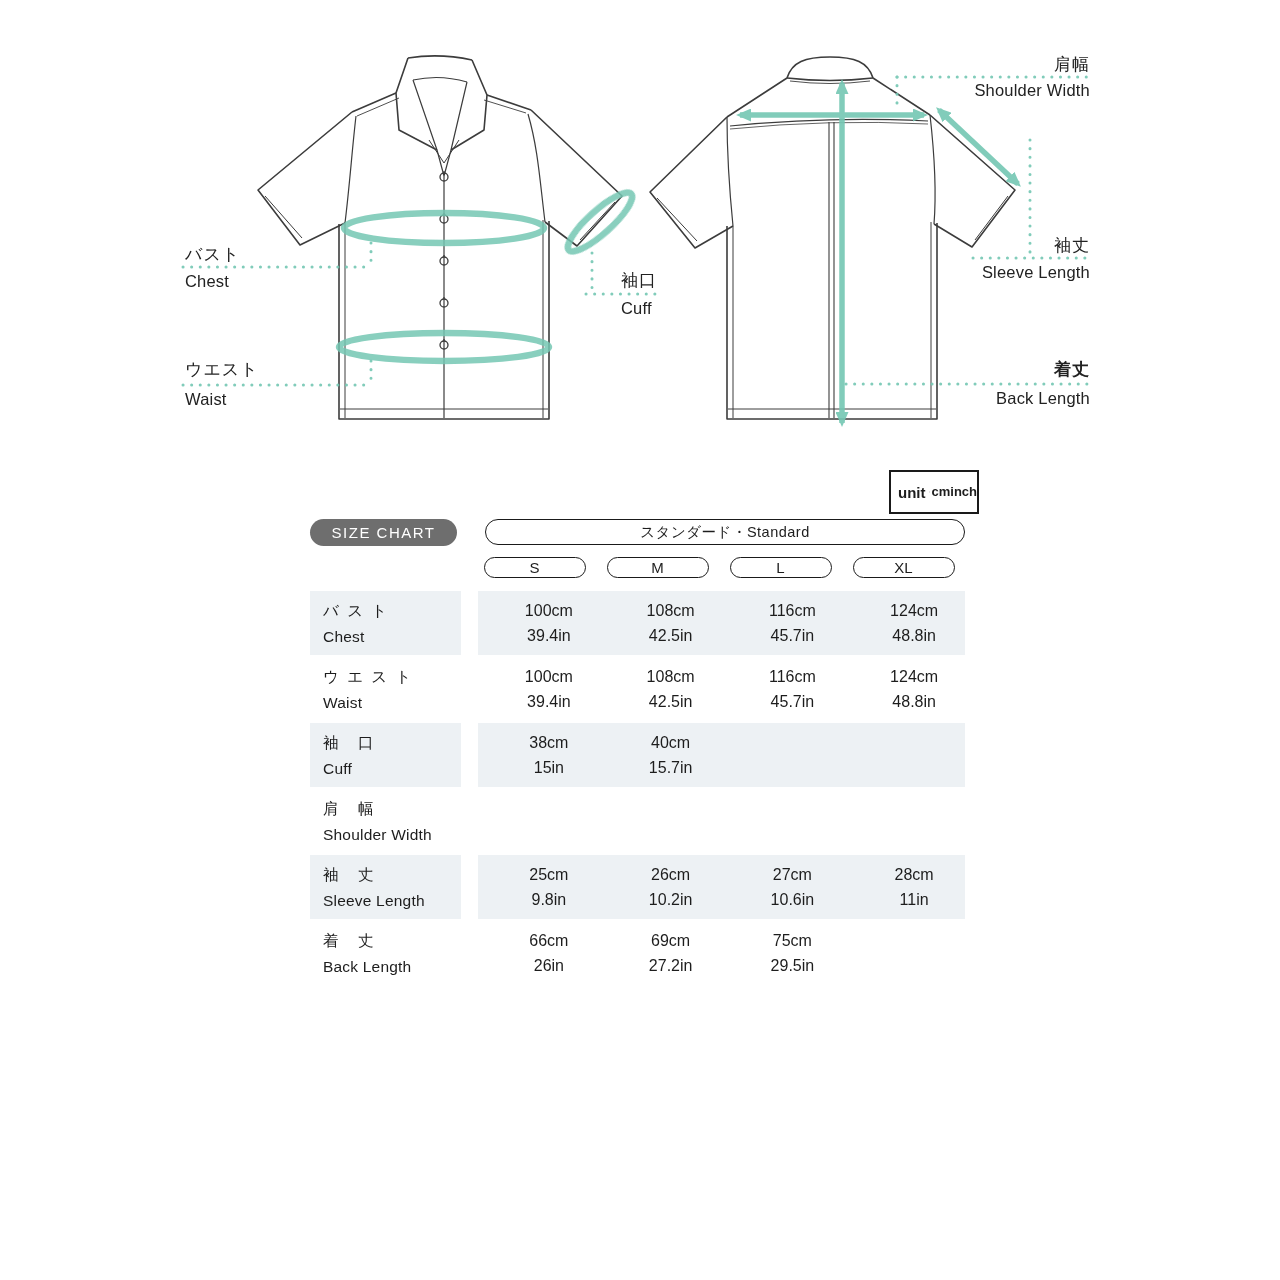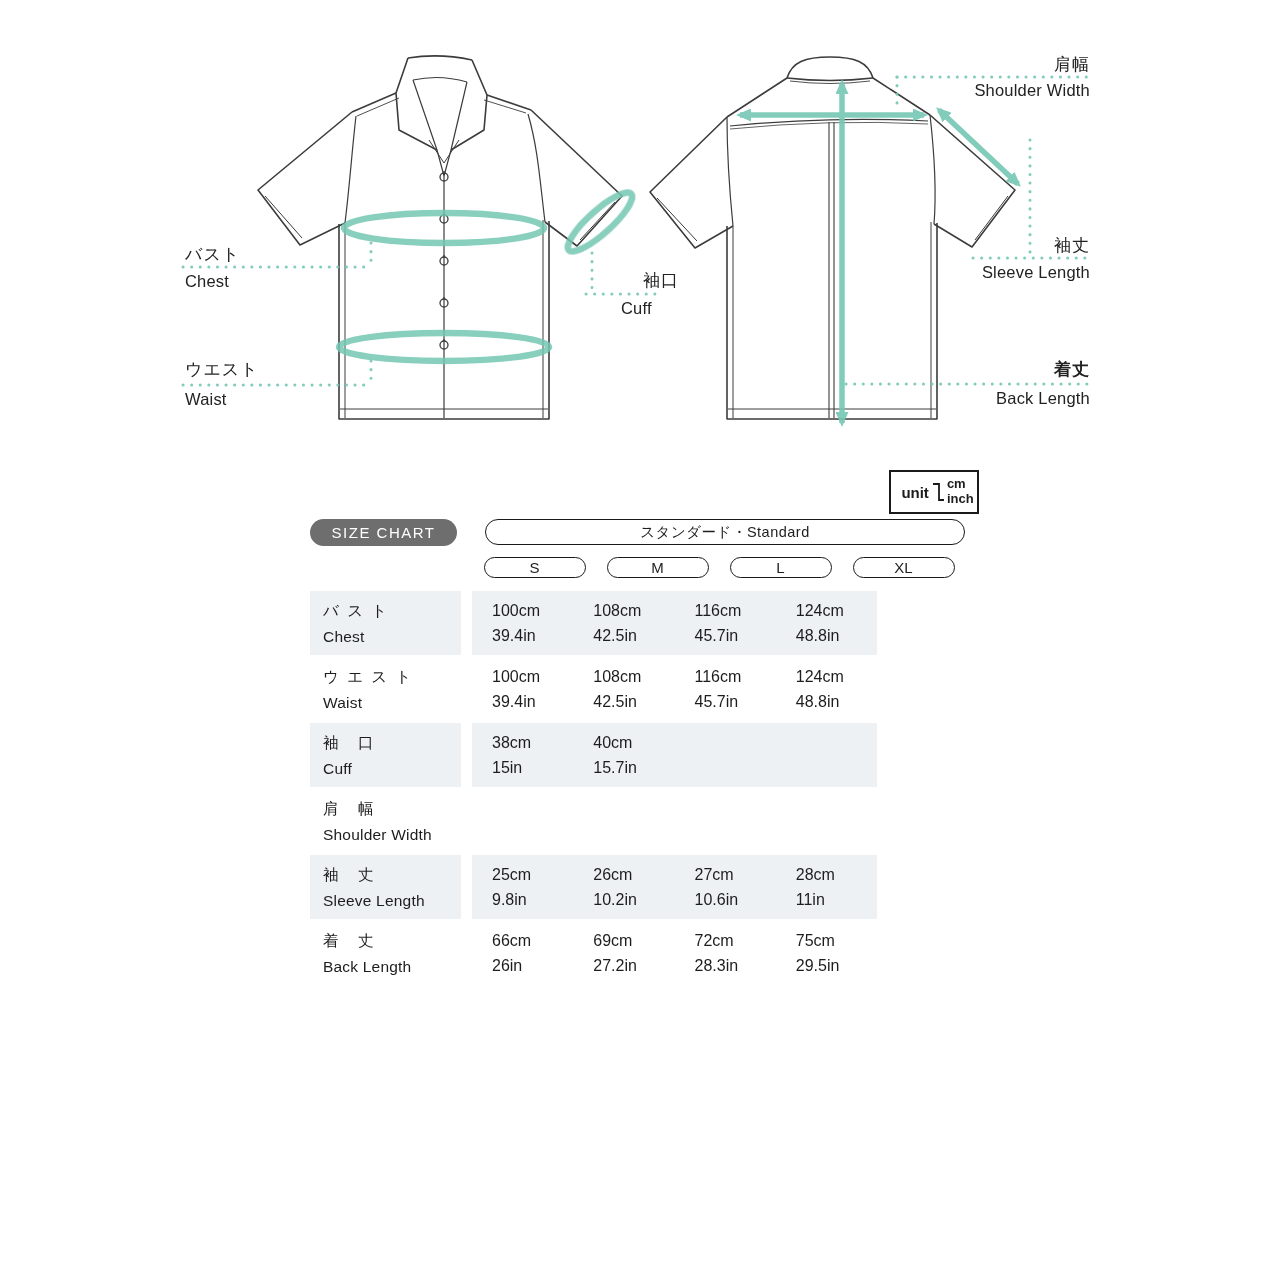--- a/index.html
+++ b/index.html
@@ -15,39 +15,39 @@
 
   .dlabel{position:absolute;z-index:6;white-space:nowrap;color:#222;}
   .jp-l{font-size:17px;letter-spacing:1px;}
   .en-l{font-size:16.5px;letter-spacing:0.2px;}
   .r-align{text-align:right;}
 
   
   #unit-box{position:absolute;left:889px;top:470px;width:79px;height:40px;
     border:2px solid #1a1a1a;display:flex;align-items:center;padding-left:7px;box-sizing:content-box;justify-content:center;}
   #unit-box .u-word{font-weight:bold;font-size:15px;}
-  #unit-box .u-stack{display:flex;flex-direction:column;font-weight:bold;font-size:13px;line-height:1.15;}
+  #unit-box .u-stack{display:flex;flex-direction:row;font-weight:bold;font-size:13px;line-height:1.15;}
   #unit-box svg{margin:0 2px 0 3px;}
 
   
   #size-table{position:absolute;left:310px;top:519px;width:655px;z-index:4;}
   .hdr-row{display:flex;gap:28px;}
   .sc-pill{width:147px;height:27px;background:#6e6e6e;border-radius:14px;color:#fff;
     display:flex;align-items:center;justify-content:center;font-size:15px;letter-spacing:1.5px;}
   .std-pill{flex:1;height:24px;border:1.5px solid #1a1a1a;border-radius:14px;
     display:flex;align-items:center;justify-content:center;font-size:14.5px;letter-spacing:0.5px;}
   .sizes-row{margin-left:163px;margin-top:11px;width:492px;display:grid;grid-template-columns:repeat(4,1fr);}
   .size-pill{width:100px;height:19px;border:1.4px solid #1a1a1a;border-radius:11px;margin:0 auto;
     display:flex;align-items:center;justify-content:center;font-size:15px;}
   .rows{margin-top:13px;}
-  .trow{display:flex;gap:11px;height:64px;margin-bottom:2px;}
+  .trow{display:flex;gap:17px;height:64px;margin-bottom:2px;}
   .tlabel{width:151px;box-sizing:border-box;padding:7px 0 0 13px;}
   .tlabel .jp{font-size:15.5px;letter-spacing:2px;line-height:26px;}
   .tlabel .en{font-size:15.5px;letter-spacing:0.2px;line-height:26px;}
-  .tvals{width:405px;display:grid;grid-template-columns:repeat(4,1fr);}
+  .tvals{width:487px;display:grid;grid-template-columns:repeat(4,1fr);text-align:center;}
   .tcell{padding:7px 0 0 20px;font-size:16px;line-height:25px;box-sizing:border-box;}
   .trow.odd .tlabel,.trow.odd .tvals{background:#edf1f4;}
 </style>
 </head>
 <body>
 
 <div id="canvas">
 
   <svg id="front-svg" class="shirt-svg" width="420" height="390" viewBox="240 50 420 390">
     <g fill="none" stroke="#3c3c3c" stroke-width="1.6" stroke-linejoin="round">
@@ -152,21 +152,21 @@
       <line x1="846" y1="384" x2="1090" y2="384"></line>
     </g>
   </svg>
 
   <div class="dlabel jp-l" style="left:185px;top:243px;">バスト</div>
   <div class="dlabel en-l" style="left:185px;top:272px;">Chest</div>
 
   <div class="dlabel jp-l" style="left:185px;top:358px;">ウエスト</div>
   <div class="dlabel en-l" style="left:185px;top:390px;">Waist</div>
 
-  <div class="dlabel jp-l" style="left:643px;top:269px;">袖口</div>
+  <div class="dlabel jp-l" style="left:621px;top:269px;">袖口</div>
   <div class="dlabel en-l" style="left:621px;top:299px;">Cuff</div>
 
   <div class="dlabel jp-l r-align" style="right:190px;top:53px;">肩幅</div>
   <div class="dlabel en-l r-align" style="right:190px;top:81px;">Shoulder Width</div>
 
   <div class="dlabel jp-l r-align" style="right:190px;top:234px;margin-left:39px;">袖丈</div>
   <div class="dlabel en-l r-align" style="right:190px;top:263px;">Sleeve Length</div>
 
   <div class="dlabel jp-l r-align" style="right:190px;top:358px;font-weight:bold;">着丈</div>
   <div class="dlabel en-l r-align" style="right:190px;top:389px;">Back Length</div>
@@ -303,24 +303,20 @@
         <div class="tvals">
           <div class="tcell">
               <div>66cm</div>
               <div>26in</div>
             </div>
           <div class="tcell">
               <div>69cm</div>
               <div>27.2in</div>
             </div>
           <div class="tcell">
-              <div>72cm</div>
-              <div>28.3in</div>
-            </div>
-          <div class="tcell">
               <div>75cm</div>
               <div>29.5in</div>
             </div>
         </div>
       </div>
     </div>
   </div>
 
 </div>
 

